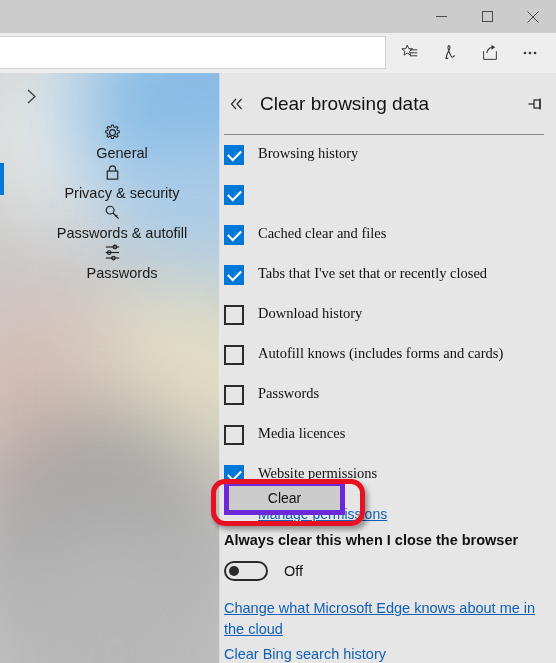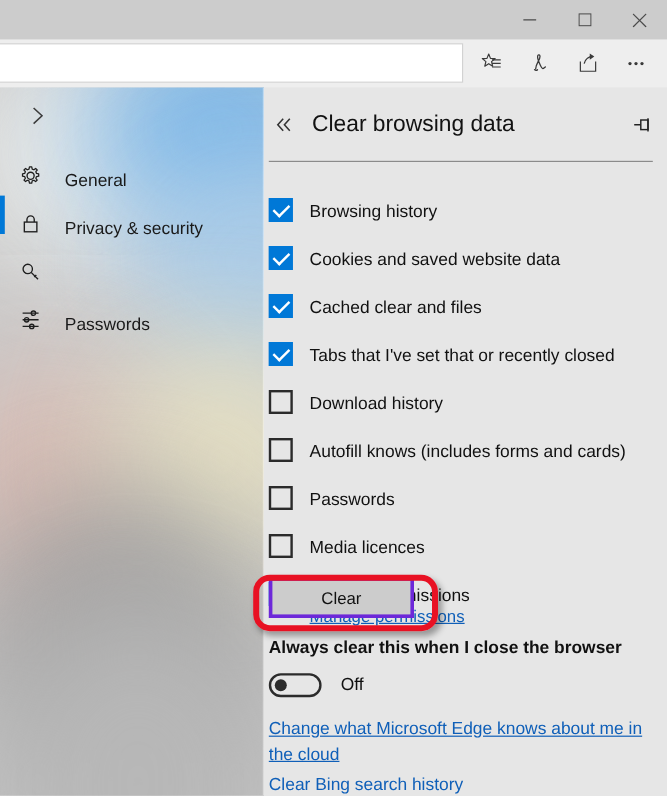--- a/index.html
+++ b/index.html
@@ -80,22 +80,23 @@
   }
   .back-chevron {
     margin-left: 14px; width: 34px; height: 34px;
     display: flex; align-items: center; justify-content: center;
     color: #3c3c3c;
   }
 
   .nav { position: absolute; left: 0; top: 46px; width: 220px; }
   .nav-item {
     position: relative;
-    height: 40px; display: flex; align-items: flex-end;
+    height: 40px; display: flex; align-items: center;
     padding-left: 16px;
+    flex-direction: column;
   }
   .nav-item.selected::before {
     content: ""; position: absolute; left: 0; top: 4px;
     width: 4px; height: 32px; background: #0078d7;
   }
   .nav-icon {
     width: 30px; height: 26px;
     display: flex; align-items: center; justify-content: flex-start;
     color: #1f1f1f; flex: none;
   }
@@ -131,21 +132,21 @@
     display: flex; align-items: center; justify-content: center;
     color: #222222;
   }
   .divider {
     position: absolute; left: 4px; top: 61px;
     width: 320px; height: 1px; background: #8b8b8b;
   }
 
   .list { position: absolute; left: 4px; top: 72px; width: 326px; }
   .check-row {
-    height: 40px; display: flex; align-items: flex-end;
+    height: 40px; display: flex; align-items: flex-start; font-family: Liberation Serif, serif;
   }
   .cbox {
     width: 20px; height: 20px; flex: none;
     border: 2px solid #2b2b2b; background: transparent;
     display: flex; align-items: center; justify-content: center;
   }
   .cbox.on { background: #0078d7; border-color: #0078d7; }
   .cbox.on::after {
     content: ""; display: block;
     width: 11px; height: 6px;
@@ -158,21 +159,21 @@
   }
   .sublink {
     font-size: 14px; color: #0f5fb8;
     margin-left: 34px; margin-top: -4px;
     white-space: nowrap;
   }
 
   .clear-wrap { position: absolute; left: 4px; top: 408px; width: 326px; }
   .clear-btn {
     width: 121px; height: 34px;
-    background: #cccccc; border: 3px solid #6d28d9;
+    background: #cccccc; border: 5px solid #6d28d9;
     font-family: "Liberation Sans", sans-serif;
     font-size: 14px; color: #111111;
     display: flex; align-items: center; justify-content: center;
   }
 
   .always-label {
     position: absolute; left: 4px; top: 459px;
     font-size: 14.5px; color: #111111; font-weight: bold;
     white-space: nowrap;
   }
@@ -307,20 +308,21 @@
       </div>
 
       <div class="nav-item">
         <span class="nav-icon">
           <svg width="19" height="19" viewBox="0 0 20 20" aria-hidden="true">
             <circle cx="7.5" cy="7.5" r="4.1" fill="none" stroke="currentColor" stroke-width="1.2"></circle>
             <line x1="10.5" y1="10.5" x2="16.5" y2="16.5" stroke="currentColor" stroke-width="1.2"></line>
             <line x1="13.2" y1="14.6" x2="15" y2="12.8" stroke="currentColor" stroke-width="1.2"></line>
           </svg>
         </span>
+        <span class="nav-label">Passwords &amp; autofill</span>
       </div>
 
       <div class="nav-item">
         <span class="nav-icon">
           <svg width="19" height="19" viewBox="0 0 20 20" aria-hidden="true">
             <line x1="3" y1="4.2" x2="17" y2="4.2" stroke="currentColor" stroke-width="1.2"></line>
             <line x1="3" y1="10" x2="17" y2="10" stroke="currentColor" stroke-width="1.2"></line>
             <line x1="3" y1="15.8" x2="17" y2="15.8" stroke="currentColor" stroke-width="1.2"></line>
             <circle cx="12.5" cy="4.2" r="1.9" fill="none" stroke="currentColor" stroke-width="1.2"></circle>
             <circle cx="6.5" cy="10" r="1.9" fill="none" stroke="currentColor" stroke-width="1.2"></circle>
@@ -356,21 +358,20 @@
 
     <div class="list">
 
       <div class="check-row">
         <span class="cbox on"></span>
         <span class="check-label">Browsing history</span>
       </div>
 
       <div class="check-row">
         <span class="cbox on"></span>
-        <span class="check-label">Cookies and saved website data</span>
       </div>
 
       <div class="check-row">
         <span class="cbox on"></span>
         <span class="check-label">Cached clear and files</span>
       </div>
 
       <div class="check-row">
         <span class="cbox on"></span>
         <span class="check-label">Tabs that I've set that or recently closed</span>

